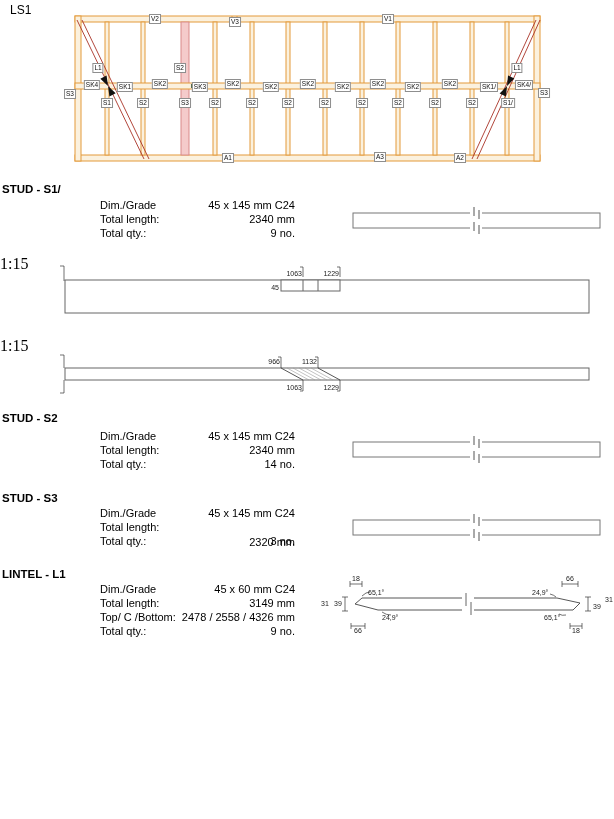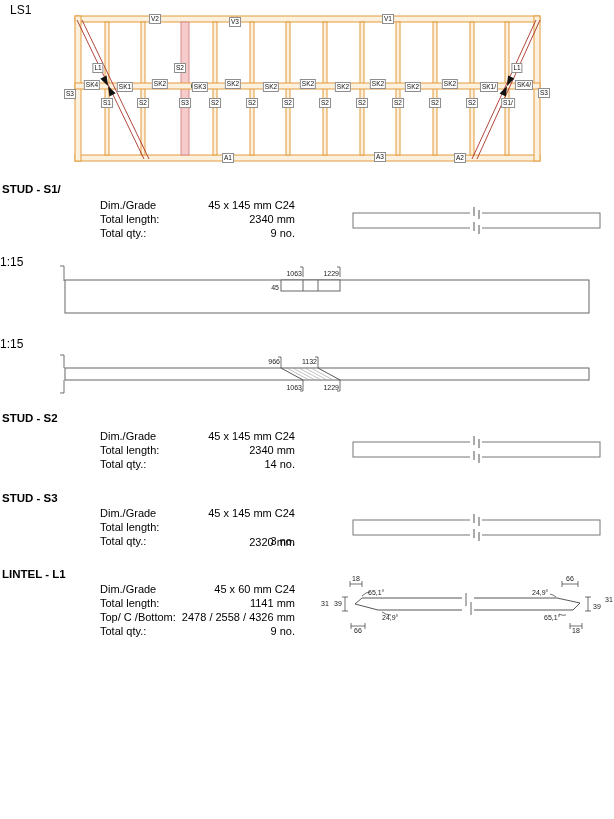--- a/index.html
+++ b/index.html
@@ -1,20 +1,20 @@
 <!DOCTYPE html>
 <html><head>
 <meta charset="utf-8">
 <style>
   html,body { margin:0; padding:0; background:#fff; }
   .canvas { position:relative; width:614px; height:819px; background:#fff; overflow:hidden;
             font-family:"Liberation Sans", sans-serif; color:#000; }
   svg.sheet { position:absolute; left:0; top:0; z-index:1; }
   .title { position:absolute; left:10px; top:3px; font-size:12px; z-index:2; }
-  .scale { position:absolute; left:0px; font-size:12px; z-index:2; }
+  .scale { position:absolute; left:0px; font-size:16px; z-index:2;font-family:Liberation Serif, serif; }
   .heading { position:absolute; left:2px; font-size:11.5px; font-weight:bold; z-index:2; }
   .rowlabel { position:absolute; left:100px; font-size:11px; z-index:2; }
   .rowvalue { position:absolute; left:155px; width:140px; text-align:right; font-size:11px; z-index:2; }
   .flabel { position:absolute; transform:translate(-50%,-50%); font-size:6.5px; line-height:8px;
             border:1px solid #8e8e8e; background:#fff; color:#111; padding:0 1px;
             white-space:nowrap; z-index:3; }
   svg text { font-family:"Liberation Sans", sans-serif; font-size:7px; fill:#222; }
 </style>
 </head>
 <body>
@@ -212,19 +212,19 @@
   <div class="rowvalue" style="top:507px">45 x 145 mm C24</div>
   <div class="rowlabel" style="top:521px">Total length:</div>
   <div class="rowvalue" style="top:536px">2320 mm</div>
   <div class="rowlabel" style="top:535px">Total qty.:</div>
   <div class="rowvalue" style="top:535px">3 no.</div>
 
   <div class="heading" style="top:568px">LINTEL - L1</div>
   <div class="rowlabel" style="top:583px">Dim./Grade</div>
   <div class="rowvalue" style="top:583px">45 x 60 mm C24</div>
   <div class="rowlabel" style="top:597px">Total length:</div>
-  <div class="rowvalue" style="top:597px">1141 mm</div>
+  <div class="rowvalue" style="top:597px">3149 mm</div>
   <div class="rowlabel" style="top:611px">Top/ C /Bottom:</div>
   <div class="rowvalue" style="top:611px">2478 / 2558 / 4326 mm</div>
   <div class="rowlabel" style="top:625px">Total qty.:</div>
   <div class="rowvalue" style="top:625px">9 no.</div>
 
 </div>
 
 </body></html>

